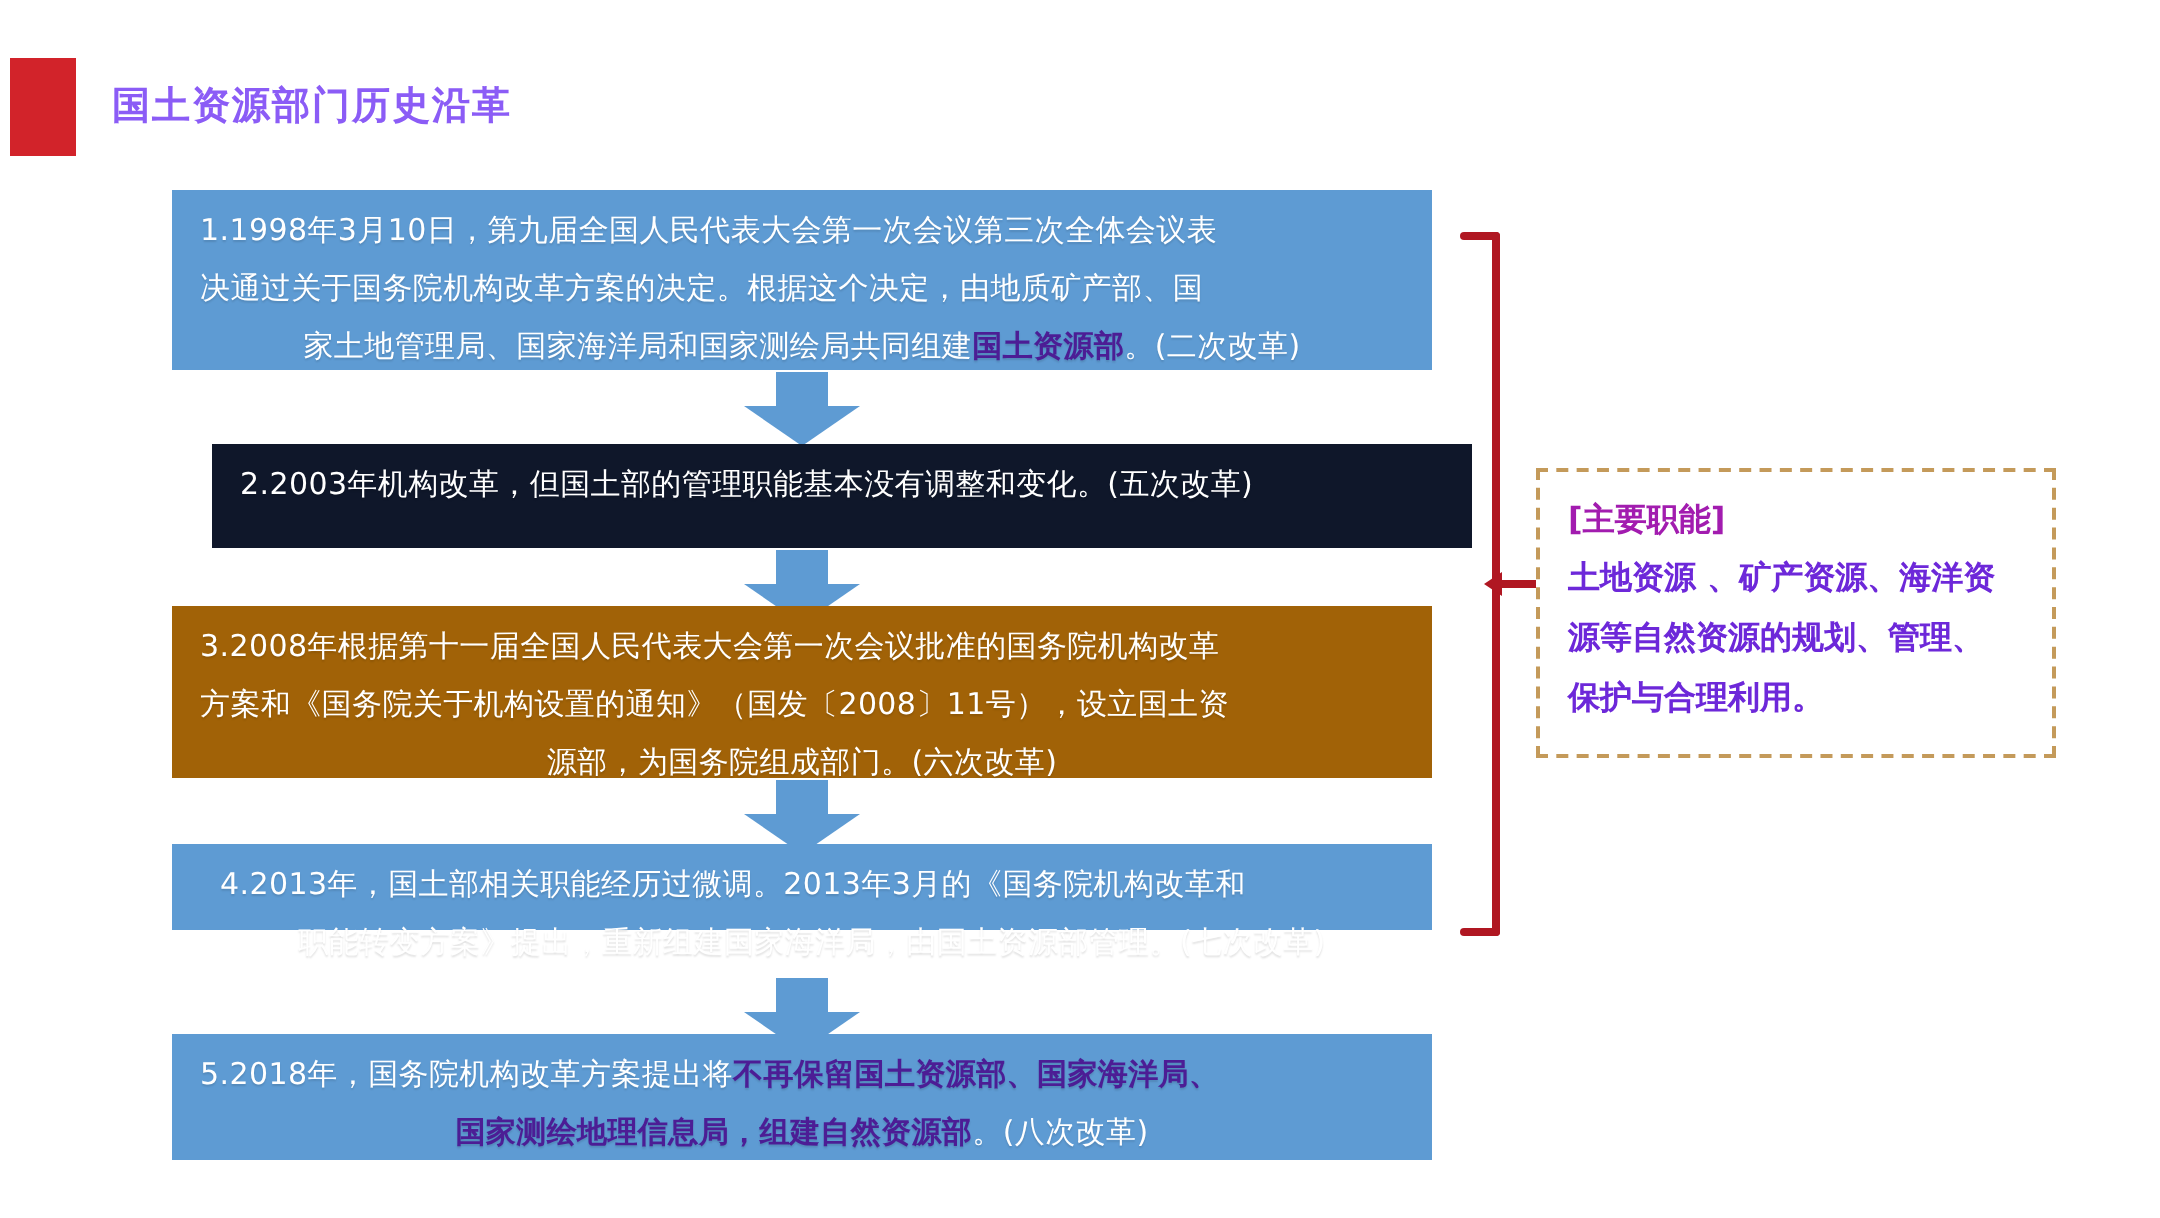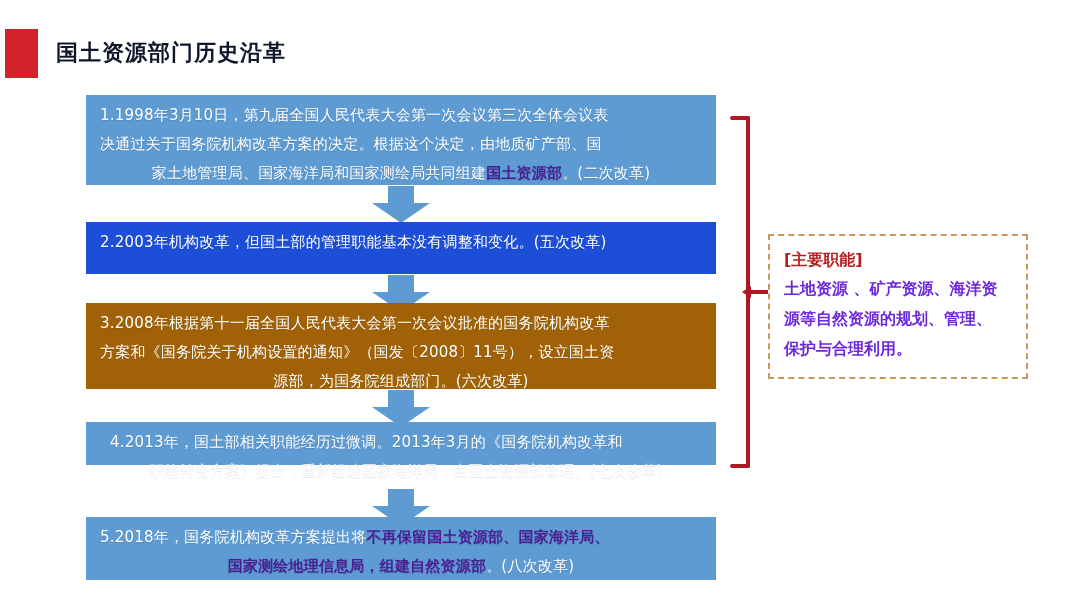--- a/index.html
+++ b/index.html
@@ -24,24 +24,24 @@
   }
   #title-accent {
     position: absolute;
     left: 5px; top: 29px;
     width: 33px; height: 49px;
     background: #d2232a;
   }
   #page-title {
     position: absolute;
     left: 56px; top: 31px;
-    font-size: 22px;
+    font-size: 19px;
     font-weight: bold;
     letter-spacing: 1px;
-    color: #0f172a;
+    color: #8b5cf6;
     line-height: 44px;
     white-space: nowrap;
   }
 
   
   #flow-column {
     position: absolute;
     left: 86px; top: 0;
     width: 630px; height: 609px;
   }
@@ -147,21 +147,21 @@
     left: 768px; top: 234px;
     width: 260px; height: 145px;
     box-sizing: border-box;
     border: 2px dashed #c49a5a;
     padding: 10px 14px 8px 14px;
     background: #ffffff;
   }
   #info-heading {
     font-size: 16px;
     font-weight: bold;
-    color: #b91c1c;
+    color: #a21caf;
     line-height: 28px;
     white-space: nowrap;
   }
   #info-body {
     font-size: 16px;
     font-weight: bold;
     color: #6d28d9;
     line-height: 30px;
   }
   #info-body .line { display: block; white-space: nowrap; }
@@ -179,21 +179,21 @@
   <div class="flow-box" id="box-1" style="background: rgb(94, 155, 211);">
       <span class="line"><span>1.1998年3月10日，第九届全国人民代表大会第一次会议第三次全体会议表</span></span>
       <span class="line"><span>决通过关于国务院机构改革方案的决定。根据这个决定，由地质矿产部、国</span></span>
       <span class="line center"><span>家土地管理局、国家海洋局和国家测绘局共同组建</span><span class="hl">国土资源部</span><span>。(二次改革)</span></span>
     </div>
   <div class="down-arrow" id="arrow-1">
     <div class="shaft" style="background: rgb(94, 155, 211);"></div>
       <div class="head" style="border-top-color: rgb(94, 155, 211);"></div>
   </div>
 
-  <div class="flow-box" id="box-2" style="background: #1d4ed8;">
+  <div class="flow-box" id="box-2" style="background: #0f172a; margin-left: 20px;">
       <span class="line"><span>2.2003年机构改革，但国土部的管理职能基本没有调整和变化。(五次改革)</span></span>
     </div>
   <div class="down-arrow" id="arrow-2">
     <div class="shaft" style="background: rgb(94, 155, 211);"></div>
       <div class="head" style="border-top-color: rgb(94, 155, 211);"></div>
   </div>
 
   <div class="flow-box" id="box-3" style="background: #a16207;">
       <span class="line"><span>3.2008年根据第十一届全国人民代表大会第一次会议批准的国务院机构改革</span></span>
       <span class="line"><span>方案和《国务院关于机构设置的通知》（国发〔2008〕11号），设立国土资</span></span>

